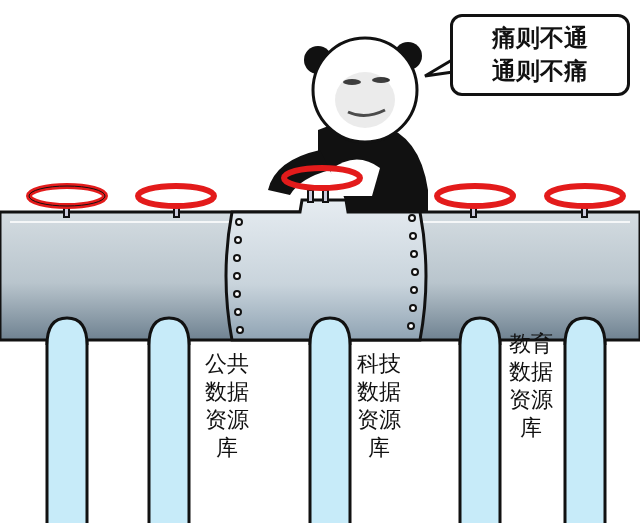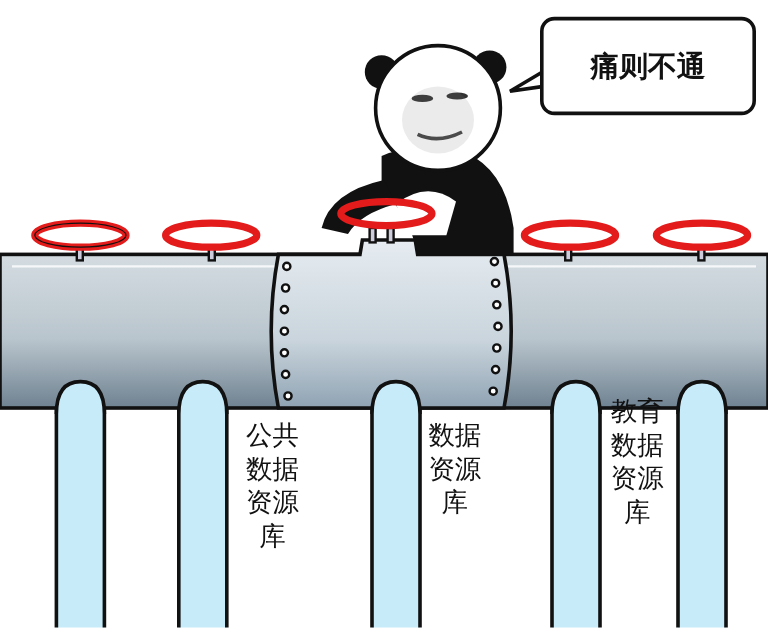--- a/index.html
+++ b/index.html
@@ -108,30 +108,32 @@
       <rect x="582" y="205" width="5" height="12" fill="#ccd"></rect>
       <ellipse cx="585" cy="196" rx="38" ry="10" fill="none" stroke="#e31b1b" stroke-width="6"></ellipse>
     </g>
   </g>
 
   <path d="M452 60 L425 76 L453 72" fill="#fff" stroke="#111" stroke-width="3"></path>
 </svg>
 
 <div class="abs bubble">
   <div>痛则不通</div>
+  <div>通则不痛</div>
 </div>
 
 <div class="abs label" style="left:202px; top:350px;">
   <div>公共</div>
   <div>数据</div>
   <div>资源</div>
   <div>库</div>
 </div>
 
 <div class="abs label" style="left:354px; top:350px;">
+  <div>科技</div>
   <div>数据</div>
   <div>资源</div>
   <div>库</div>
 </div>
 
 <div class="abs label" style="left:506px; top:330px;">
   <div>教育</div>
   <div>数据</div>
   <div>资源</div>
   <div>库</div>

